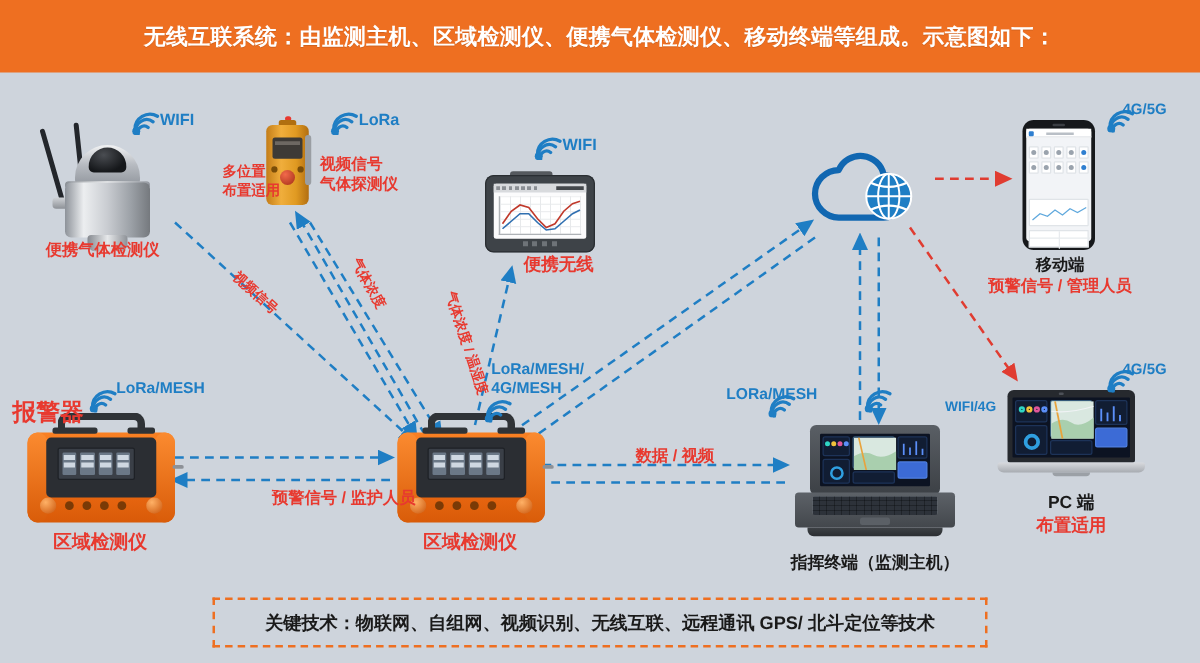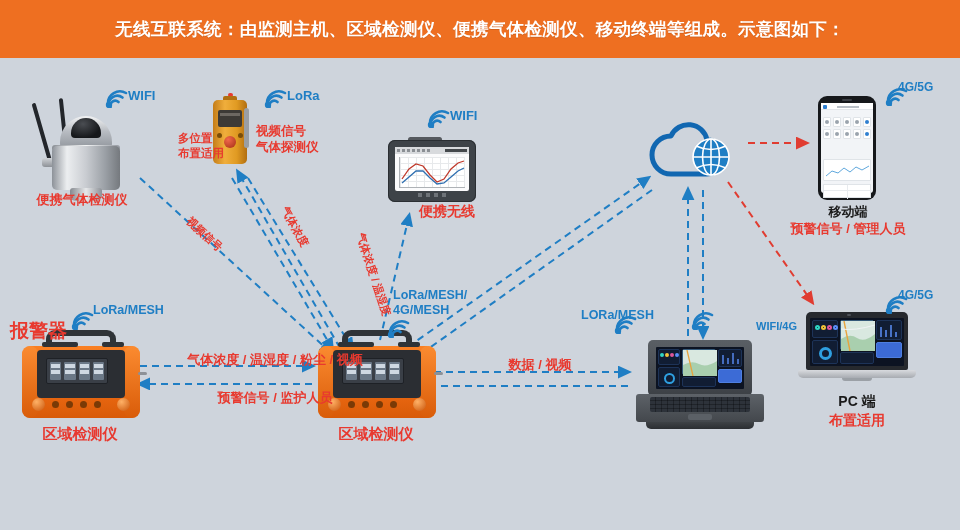--- a/index.html
+++ b/index.html
@@ -580,23 +580,26 @@
     <svg viewBox="0 0 26 20">
       <g fill="none" stroke="#1f7ec4" stroke-width="2.6" stroke-linecap="round">
         <path d="M4 16 A12 12 0 0 1 22 5"></path>
           <path d="M5 18 A8.5 8.5 0 0 1 18.5 9.5"></path>
           <path d="M6.5 19.3 A5 5 0 0 1 14.5 14"></path>
       </g>
         <circle cx="5" cy="17" r="3.2" fill="#1f7ec4"></circle>
     </svg>
   </div>
   <div class="lbl blue" style="left:712px;top:320px;font-size:11px;margin-left:44px;">WIFI/4G</div>
+  <div class="lbl dark c" style="left:700px;top:442px;font-size:13.5px;">指挥终端（监测主机）</div>
 
   <div class="rot" style="left:188px;top:212px;transform:rotate(42deg);">视频信号</div>
   <div class="rot" style="left:284px;top:200px;transform:rotate(61deg);">气体浓度</div>
   <div class="rot" style="left:360px;top:226px;transform:rotate(72deg);">气体浓度 / 温湿度</div>
 
-  <div class="lbl red c" style="left:275px;top:352px;font-size:13px;">气体浓度 / 温湿度 / 粉尘 / 视频</div>
   <div class="lbl red c" style="left:275px;top:390px;font-size:13px;">预警信号 / 监护人员</div>
   <div class="lbl red c" style="left:518px;top:357px;font-size:13px;padding-left:44px;">数据 / 视频</div>
 
+  <div id="footer">
+    <div class="ftxt">关键技术：物联网、自组网、视频识别、无线互联、远程通讯 GPS/ 北斗定位等技术</div>
+  </div>
 
 </div>
 
 </body></html>

